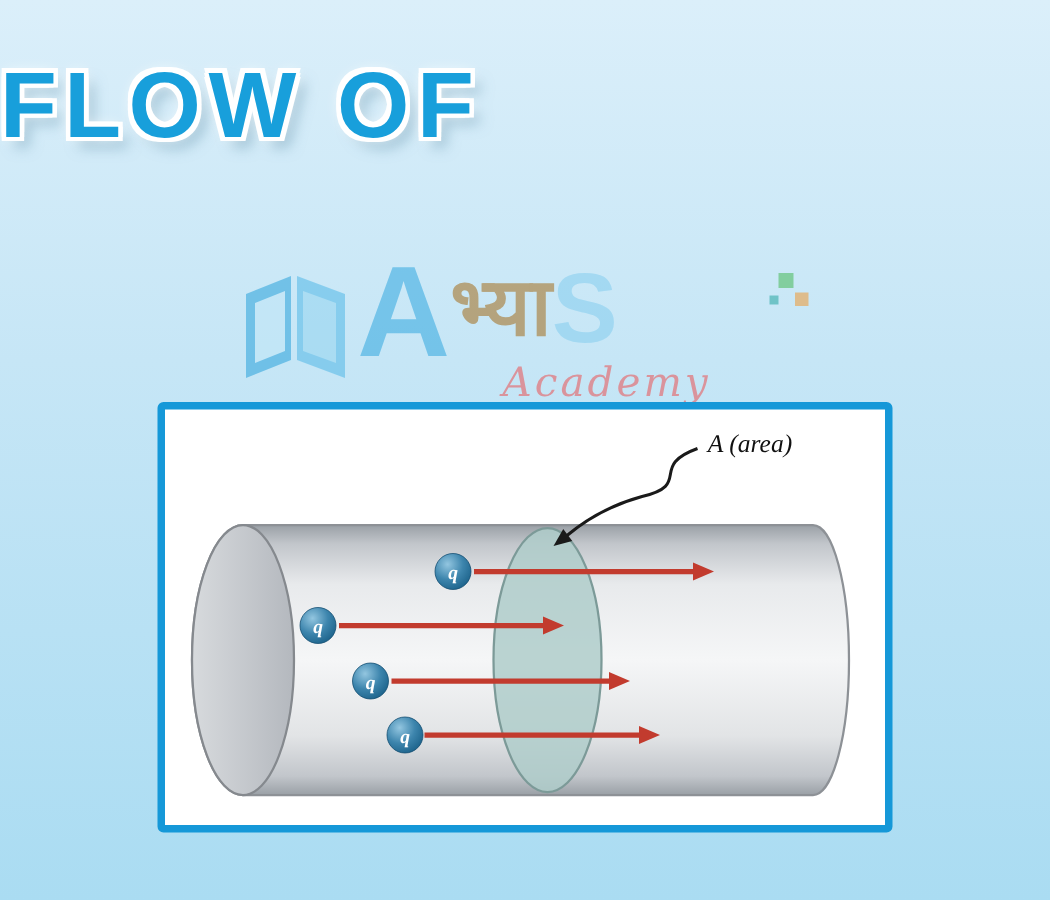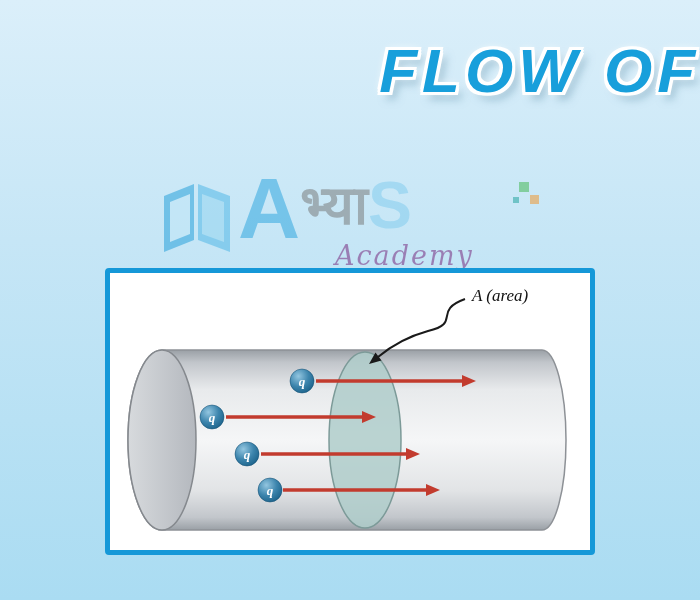--- a/index.html
+++ b/index.html
@@ -5,21 +5,21 @@
   html,body { margin:0; padding:0; }
   body {
     width:700px; height:600px; position:relative; overflow:hidden;
     background: linear-gradient(180deg, #dbeffa 0%, #c6e6f6 40%, #aadcf2 100%);
     font-family:"Liberation Sans", sans-serif;
   }
 
   
   .title {
     position:absolute; top:34px; left:0; width:700px;
-    text-align:right; z-index:2;font-style:italic;
+    text-align:left; z-index:2;
   }
   .title-line {
     font-size:62px; font-weight:bold; letter-spacing:5px;
     color:#189fdb; line-height:1.18;
     text-shadow:
       -3px -3px 0 #fff, 3px -3px 0 #fff, -3px 3px 0 #fff, 3px 3px 0 #fff,
       0 -3px 0 #fff, 0 3px 0 #fff, -3px 0 0 #fff, 3px 0 0 #fff,
       0 0 10px #fff,
       6px 7px 9px rgba(104,152,176,0.55);
   }
@@ -30,26 +30,26 @@
   }
 
   
   .watermark {
     position:absolute; left:0; top:168px; width:700px; height:115px;
     opacity:0.5; z-index:1;
   }
   .wm-book { position:absolute; left:158px; top:10px; }
   .wm-row { position:absolute; left:238px; top:0; display:flex; align-items:flex-start; }
   .wm-a { font-size:86px; font-weight:bold; color:#24a2de; line-height:0.95; }
-  .wm-hindi { font-size:54px; font-weight:bold; color:#737373; line-height:1; margin-top:10px; }
+  .wm-hindi { font-size:54px; font-weight:bold; color:#a16207; line-height:1; margin-top:10px; }
   .wm-s { font-size:66px; font-weight:bold; color:#7ecbee; line-height:1; margin-top:4px; }
   .wm-academy {
     position:absolute; left:335px; top:72px;
     font-family:"DejaVu Serif", serif; font-style:italic;
-    font-size:27px; color:#701a75; letter-spacing:2px;
+    font-size:27px; color:#ef4444; letter-spacing:2px;
   }
   .wm-sq { position:absolute; }
   .wm-sq1 { left:519px; top:14px; width:10px; height:10px; background:#3cb54a; }
   .wm-sq2 { left:530px; top:27px; width:9px;  height:9px;  background:#f39222; }
   .wm-sq3 { left:513px; top:29px; width:6px;  height:6px;  background:#18a099; }
 
   
   .diagram-box {
     position:absolute; left:105px; top:268px; width:490px; height:287px;
     background:#ffffff; border:5px solid #1598d8; border-radius:4px;

